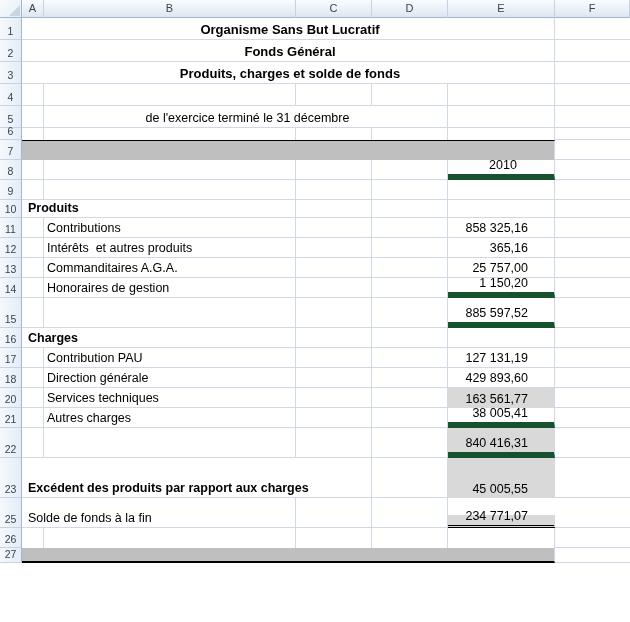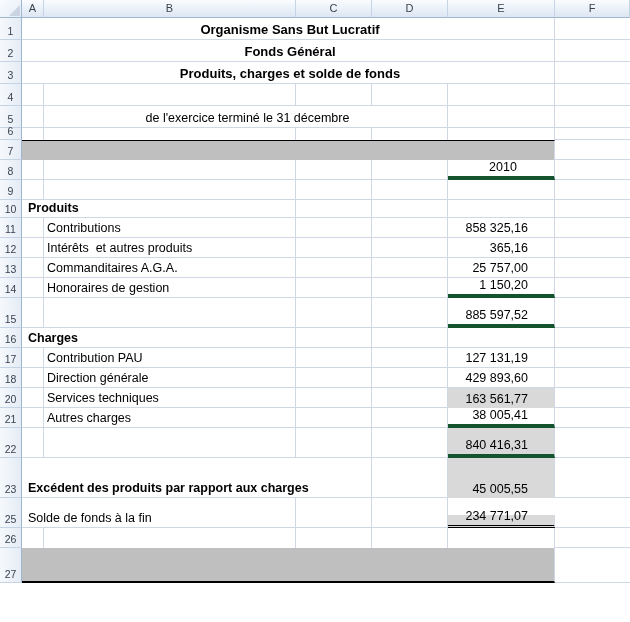--- a/index.html
+++ b/index.html
@@ -12,41 +12,41 @@
   html,body{margin:0;padding:0;background:#fff;}
   #sheet{
     width:630px;height:622px;
     font-family:"Liberation Sans", sans-serif;
     color:#000;
     background:#fff;
     overflow:hidden;
   }
   .r{display:flex;}
   .h18{height:18px}.h22{height:22px}.h12{height:12px}.h20{height:20px}
-  .h30{height:30px}.h40{height:40px}.h24{height:35px}
+  .h30{height:30px}.h40{height:40px}.h24{height:15px}
   .c{
     box-sizing:border-box;
     border-right:1px solid var(--grid);
     border-bottom:1px solid var(--grid);
     display:flex;align-items:flex-end;
     padding:0 3px 2px 3px;
     font-size:12.5px;line-height:1.05;
     white-space:pre;overflow:visible;
   }
   .wRH{width:22px}.wA{width:22px}.wB{width:252px}.wC{width:76px}.wD{width:76px}
   .wE{width:107px}.wF{width:75px}.wAB{width:274px}.wAC{width:350px}
   .wAE{width:533px}.wBD{width:404px}
   .num{justify-content:flex-end;padding-right:26px;}
   .ctr{justify-content:center;padding-left:4px;padding-right:0;}
   .bold{font-weight:bold;}
   .title{font-weight:bold;font-size:13px;}
   .lbl{padding-left:6px;text-align:center;}
   .nb{border-bottom:none;}
   .nr{border-right:none;}
-  .bb{border-bottom:4px solid #14532d;}
+  .bb{border-bottom:6px solid #14532d;}
   .bb2{border-bottom:2px solid #000;}
   .bt{border-top:1px solid #000;}
   .bdbl{border-bottom:3px double #000;margin-top:17px;}
   .gray{background:var(--cellgray);}
   .band{background:var(--band);}
   .ch{
     background:linear-gradient(to bottom,#FAFCFE 0%,#E9F0F8 55%,#DDE7F2 100%);
     border-right:1px solid var(--hdrsep);
     border-bottom:1px solid var(--hdrline);
     justify-content:center;align-items:center;

